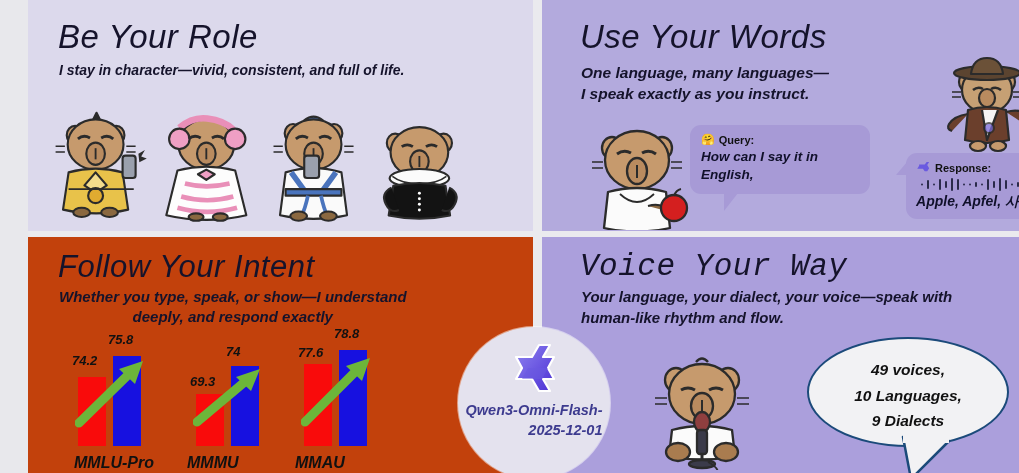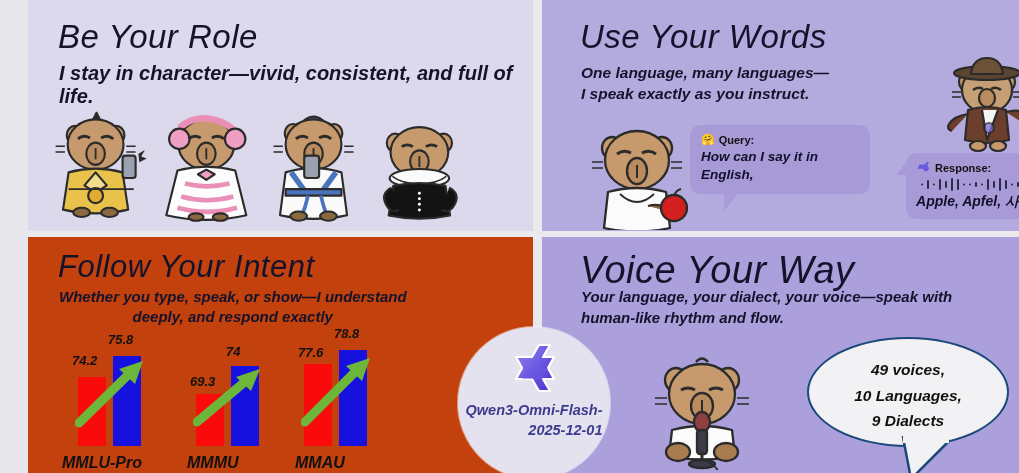--- a/index.html
+++ b/index.html
@@ -32,21 +32,21 @@
   }
   .sub{
     position:absolute;margin:0;
     font-style:italic;font-weight:700;
     color:#15132b;
     font-family:"Liberation Sans","DejaVu Sans",sans-serif;
   }
 
   
   .p-tl .head{left:30px;top:18px;font-size:33px;}
-  .p-tl .sub{left:31px;top:62px;font-size:20px;}
+  .p-tl .sub{left:31px;top:62px;font-size:14px;}
   .bearrow{position:absolute;left:22px;top:100px;width:420px;height:125px;display:flex;align-items:flex-end;gap:6px;}
 
   
   .p-tr .head{left:38px;top:18px;font-size:33px;}
   .p-tr .sub{left:39px;top:62px;font-size:15.5px;line-height:1.38;}
   .bubble-q{
     position:absolute;left:148px;top:125px;width:180px;
     background:#a79ad6;border-radius:11px;padding:8px 11px 10px 11px;
     box-sizing:border-box;
   }
@@ -73,21 +73,21 @@
   .chart{position:absolute;left:28px;top:95px;width:340px;height:140px;}
   .grp{position:absolute;bottom:26px;height:110px;}
   .bar{position:absolute;bottom:0;width:28px;}
   .bar.red{background:#f90b0b;left:0;}
   .bar.blue{background:#1711e0;left:35px;}
   .vlabel{position:absolute;font-size:13px;font-weight:700;font-style:italic;color:#111;white-space:nowrap;}
   .catlabel{position:absolute;bottom:0px;font-size:16px;font-style:italic;font-weight:700;color:#111;white-space:nowrap;}
   .arrow{position:absolute;bottom:18px;}
 
   
-  .p-br .head{left:38px;top:12px;font-size:38px;}
+  .p-br .head{left:38px;top:12px;font-size:31px;font-family:Liberation Mono, monospace;}
   .p-br .sub{left:39px;top:50px;font-size:15px;line-height:1.38;}
   .bubble-v{
     position:absolute;left:265px;top:100px;width:198px;height:106px;
     background:#f2f2f4;border:2.5px solid #1b4a7a;border-radius:50%/50%;
   }
   .bubble-v .lines{
     position:absolute;left:0;right:0;top:18px;text-align:center;
     font-style:italic;font-weight:700;font-size:15.5px;color:#111;line-height:1.65;
   }
   .vtail{position:absolute;left:88px;top:96px;}
@@ -308,21 +308,21 @@
       <div class="grp" style="left:22px;">
         <div class="vlabel" style="left:-6px;top:17px;">74.2</div>
         <div class="bar red" style="height:69px;"></div>
         <div class="vlabel" style="left:30px;top:-4px;">75.8</div>
         <div class="bar blue" style="height:90px;"></div>
         <svg class="arrow" style="left:-3px;" width="74" height="75" viewBox="0 0 74 75">
           <path d="M4 70 L56 19" stroke="#6cb63a" stroke-width="9" stroke-linecap="round"></path>
           <path d="M68 8 L44 16 L60 31 Z" fill="#6cb63a"></path>
         </svg>
       </div>
-      <div class="catlabel" style="left:6px;">MMLU-Pro</div>
+      <div class="catlabel" style="left:18px;">MMLU-Pro</div>
 
       <div class="grp" style="left:140px;">
         <div class="vlabel" style="left:-6px;top:38px;">69.3</div>
         <div class="bar red" style="height:52px;"></div>
         <div class="vlabel" style="left:30px;top:8px;">74</div>
         <div class="bar blue" style="height:80px;"></div>
         <svg class="arrow" style="left:-3px;" width="74" height="68" viewBox="0 0 74 68">
           <path d="M4 62 L54 20" stroke="#6cb63a" stroke-width="9" stroke-linecap="round"></path>
           <path d="M67 9 L43 17 L58 31 Z" fill="#6cb63a"></path>
         </svg>

